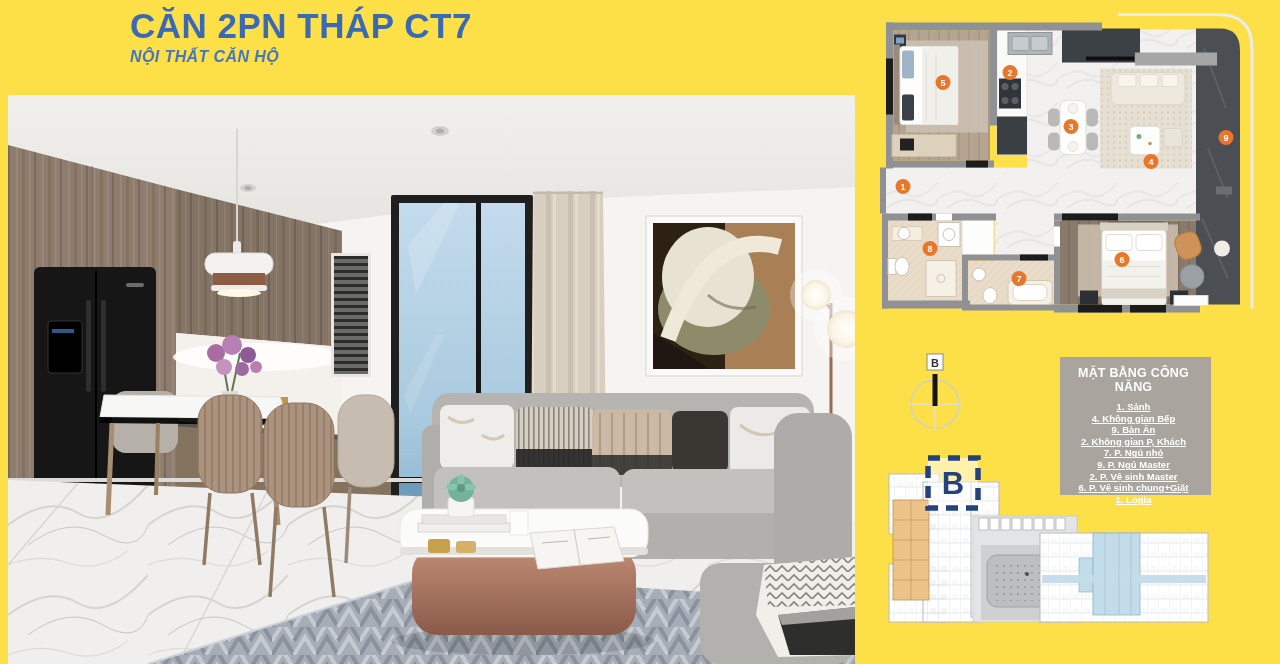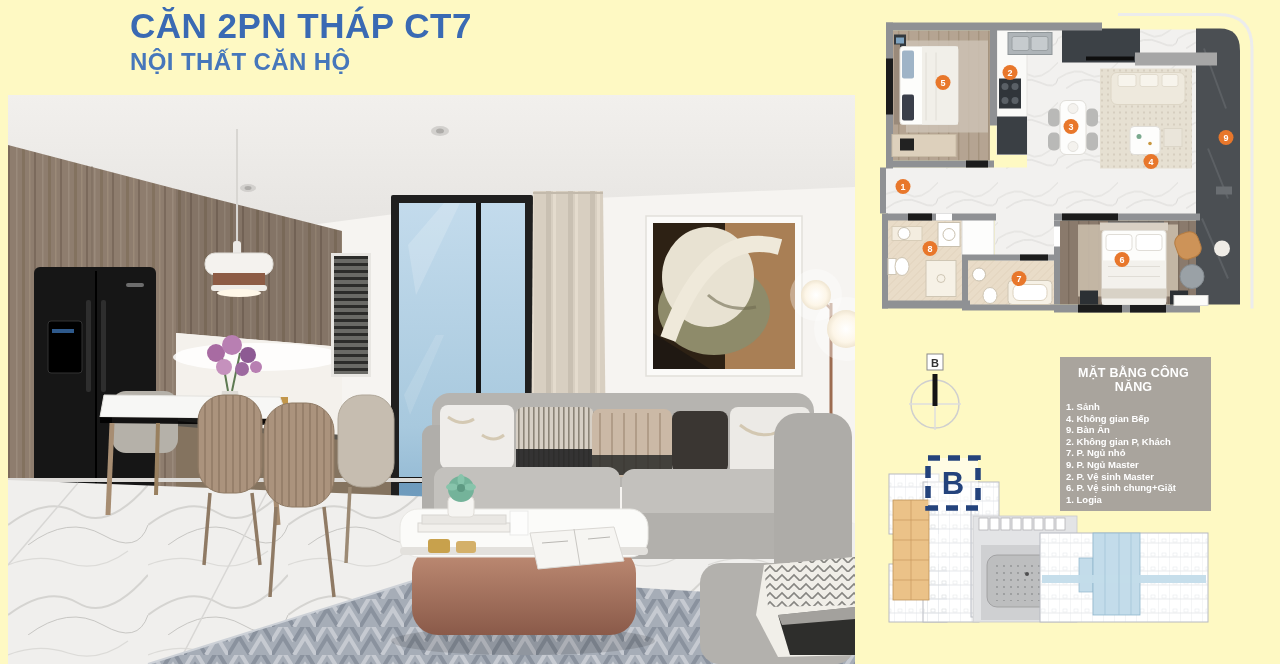--- a/index.html
+++ b/index.html
@@ -1,26 +1,26 @@
 <!DOCTYPE html>
 <html lang="vi"><head>
 <meta charset="utf-8">
 <style>
   html,body{margin:0;padding:0;background:#fff;}
   body{font-family:"Liberation Sans",sans-serif;}
-  .page{position:relative;width:1280px;height:664px;background:#fef9c3;overflow:hidden;}
+  .page{position:relative;width:1280px;height:664px;background:#fde047;overflow:hidden;}
   .title-block{position:absolute;left:130px;top:6px;}
   .title{margin:0;font-size:35px;line-height:1.15;font-weight:bold;color:#3a6ab3;letter-spacing:.5px;}
-  .subtitle{margin:2px 0 0;font-size:24px;font-weight:bold;color:#4677bb;letter-spacing:.4px;}
+  .subtitle{margin:2px 0 0;font-size:16px;font-weight:bold;color:#4677bb;letter-spacing:.4px;font-style:italic;}
   .photo{position:absolute;left:8px;top:95px;width:847px;height:569px;}
   .floorplan{position:absolute;left:878px;top:6px;width:386px;height:335px;}
   .compass{position:absolute;left:903px;top:352px;width:64px;height:94px;}
-  .legend{position:absolute;left:1060px;top:357px;width:151px;height:154px;background:#a9a49d;color:#fff;box-sizing:border-box;padding:9px 10px 0 6px;}
+  .legend{position:absolute;left:1060px;top:357px;width:151px;height:138px;background:#a9a49d;color:#fff;box-sizing:border-box;padding:9px 10px 0 6px;}
   .legend h3{margin:0;font-size:12.5px;font-weight:bold;text-align:center;letter-spacing:.2px;}
-  .legend ul{list-style:none;margin:7px 0 0;padding:0;text-align:left;font-size:9.5px;font-weight:bold;line-height:11.6px;}
+  .legend ul{list-style:none;margin:7px 0 0;padding:0;text-align:center;font-size:9.5px;font-weight:bold;line-height:11.6px;text-decoration:underline;}
   .siteplan{position:absolute;left:883px;top:452px;width:332px;height:185px;}
   svg{display:block;}
 </style>
 </head>
 <body>
 
 <div class="page">
 
   <div class="title-block">
     <h1 class="title">CĂN 2PN THÁP CT7</h1>

